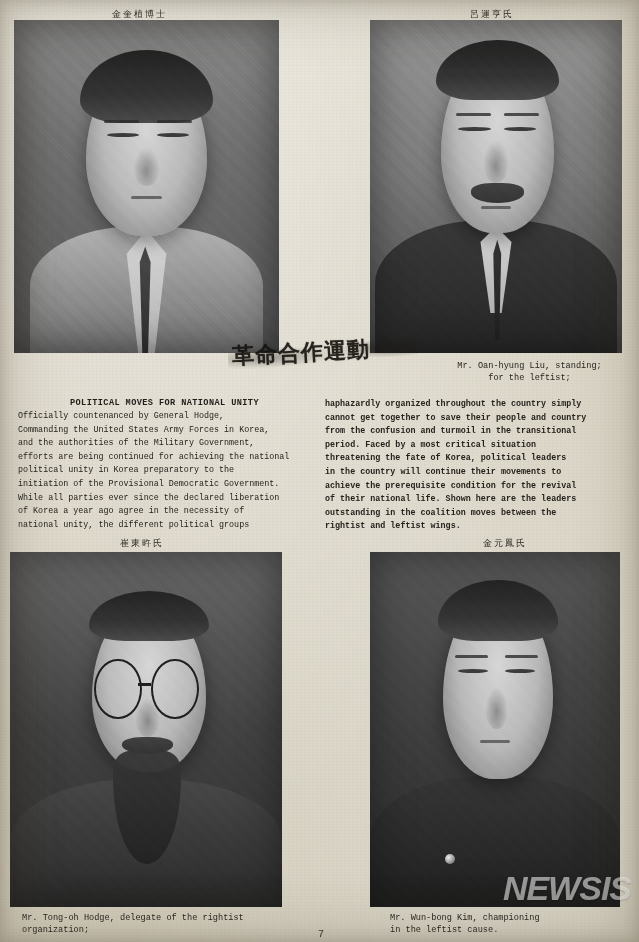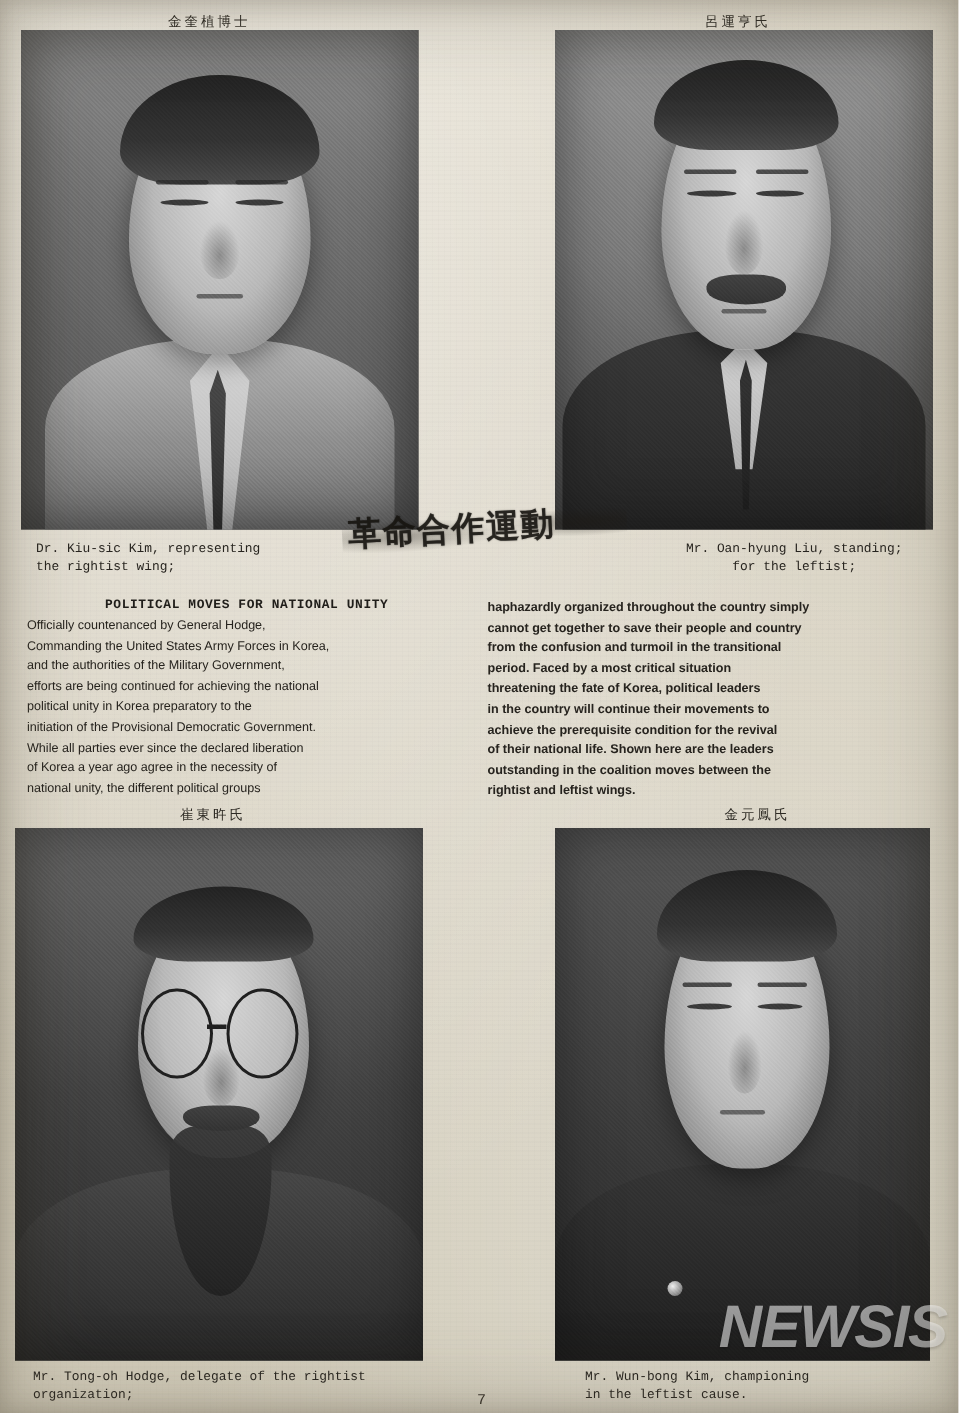--- a/index.html
+++ b/index.html
@@ -162,21 +162,21 @@
   .caption {
     position: absolute;
     font-family: "Liberation Mono", monospace;
     font-size: 8.6px;
     line-height: 12px;
     color: #27241f;
     white-space: pre-line;
   }
   .article {
     position: absolute;
-    font-family: Liberation Sans, sans-serif;
+    font-family: Liberation Mono, monospace;
     font-size: 8.4px;
     line-height: 13.6px;
     color: #26231e;
     white-space: pre-line;
   }
   .article-title {
     position: absolute;
     font-family: "Liberation Mono", monospace;
     font-size: 8.6px;
     letter-spacing: .4px;
@@ -207,21 +207,21 @@
     transform: rotate(-3deg);
     pointer-events:none;
   }
 
   
   .watermark {
     position: absolute;
     right: 8px;
     bottom: 34px;
     font-family: "Liberation Sans", sans-serif;
-    font-size: 40px;
+    font-size: 34px;
     font-style: italic;
     font-weight: bold;
     color: rgba(255,255,255,0.55);
     letter-spacing: -1px;
     text-shadow: 0 1px 2px rgba(0,0,0,0.18);
   }
   .page-number{
     position:absolute;
     left: 318px;
     bottom: 2px;
@@ -246,22 +246,20 @@
     <div class="hair" style="left:25%; top:9%; width:50%; height:22%;"></div>
     <div class="brow" style="left:34%; top:30%; width:13%;"></div>
     <div class="brow" style="left:54%; top:30%; width:13%;"></div>
     <div class="eye" style="left:35%; top:34%; width:12%;"></div>
     <div class="eye" style="left:54%; top:34%; width:12%;"></div>
     <div class="nose" style="left:45%; top:38%; width:10%; height:12%;"></div>
     <div class="mouth" style="left:44%; top:53%; width:12%;"></div>
     <div class="vig-in"></div>
     <div class="grain"></div>
   </div>
-  <div class="caption" style="left:24px; top:360px; width:240px;">Dr. Kiu-sic Kim, representing
-the rightist wing;</div>
 
   <div class="cjk-label" style="left:470px; top:8px;">呂運亨氏</div>
   <div class="photo" style="left:370px; top:20px; width:252px; height:333px;">
     <div class="bg" style="background:linear-gradient(180deg,#9b9488 0%,#837b6d 45%,#4f4a41 100%);"></div>
     <div class="body" style="left:2%; top:60%; width:96%; height:48%; background:linear-gradient(180deg,#403b33 0%,#332f29 60%,#28251f 100%);"></div>
     <div class="shirt" style="left:36%; top:62%; width:28%; height:26%;"></div>
     <div class="tie" style="left:44%; top:66%; width:13%; height:30%;"></div>
     <div class="face" style="left:28%; top:10%; width:45%; height:54%;"></div>
     <div class="hair" style="left:26%; top:6%; width:49%; height:18%;"></div>
     <div class="brow" style="left:34%; top:28%; width:14%;"></div>

